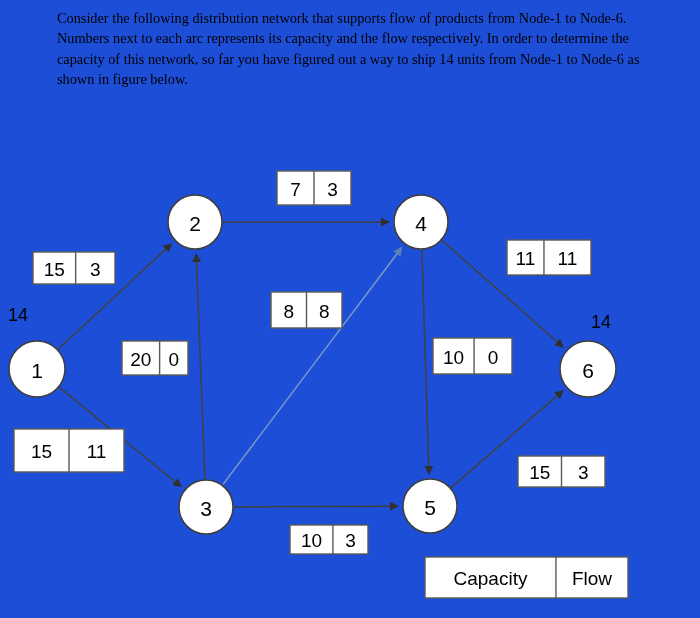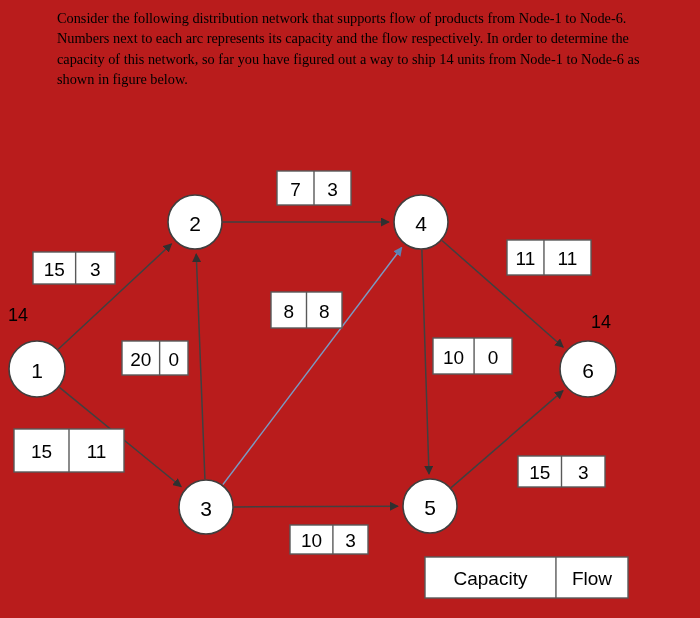--- a/index.html
+++ b/index.html
@@ -4,21 +4,21 @@
 <style>
   html, body {
     margin: 0;
     padding: 0;
     background: #ffffff;
   }
   #page {
     position: relative;
     width: 700px;
     height: 618px;
-    background: #b91c1c;
+    background: #1d4ed8;
     overflow: hidden;
     font-family: "Liberation Sans", sans-serif;
   }
   #problem-text {
     position: absolute;
     left: 57px;
     top: 8px;
     width: 600px;
     font-family: "Liberation Serif", serif;
     font-size: 14.3px;

